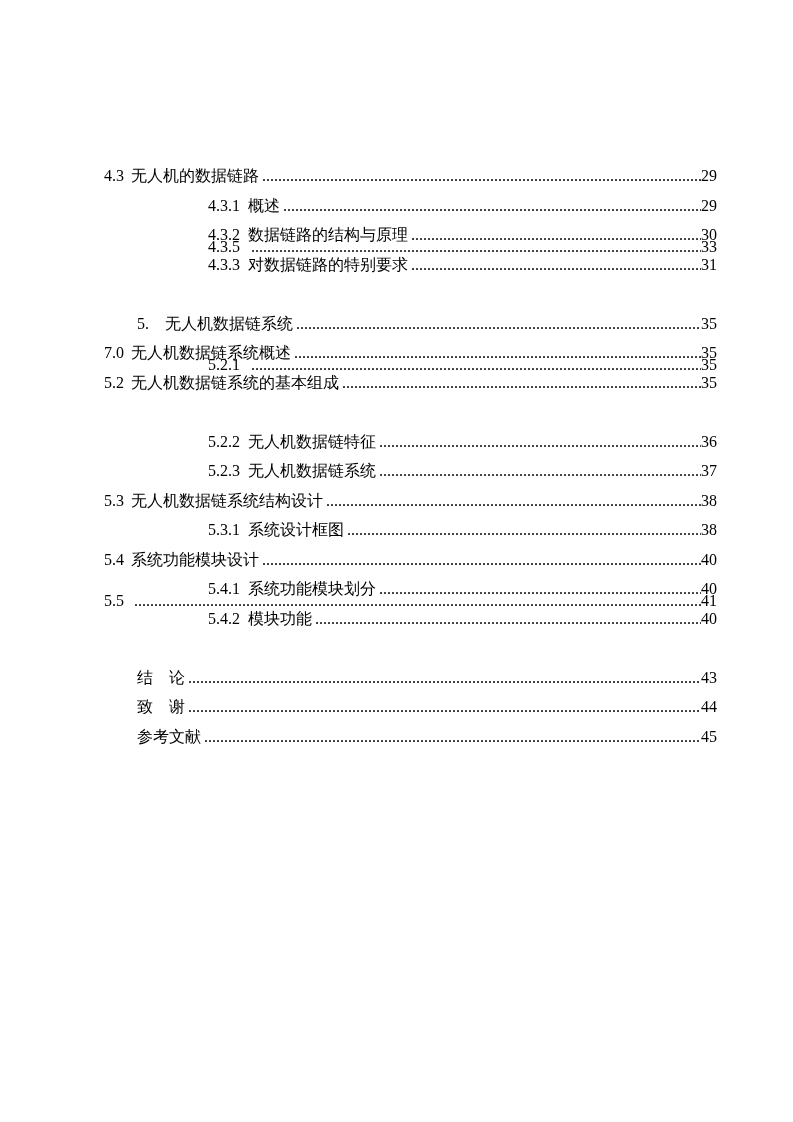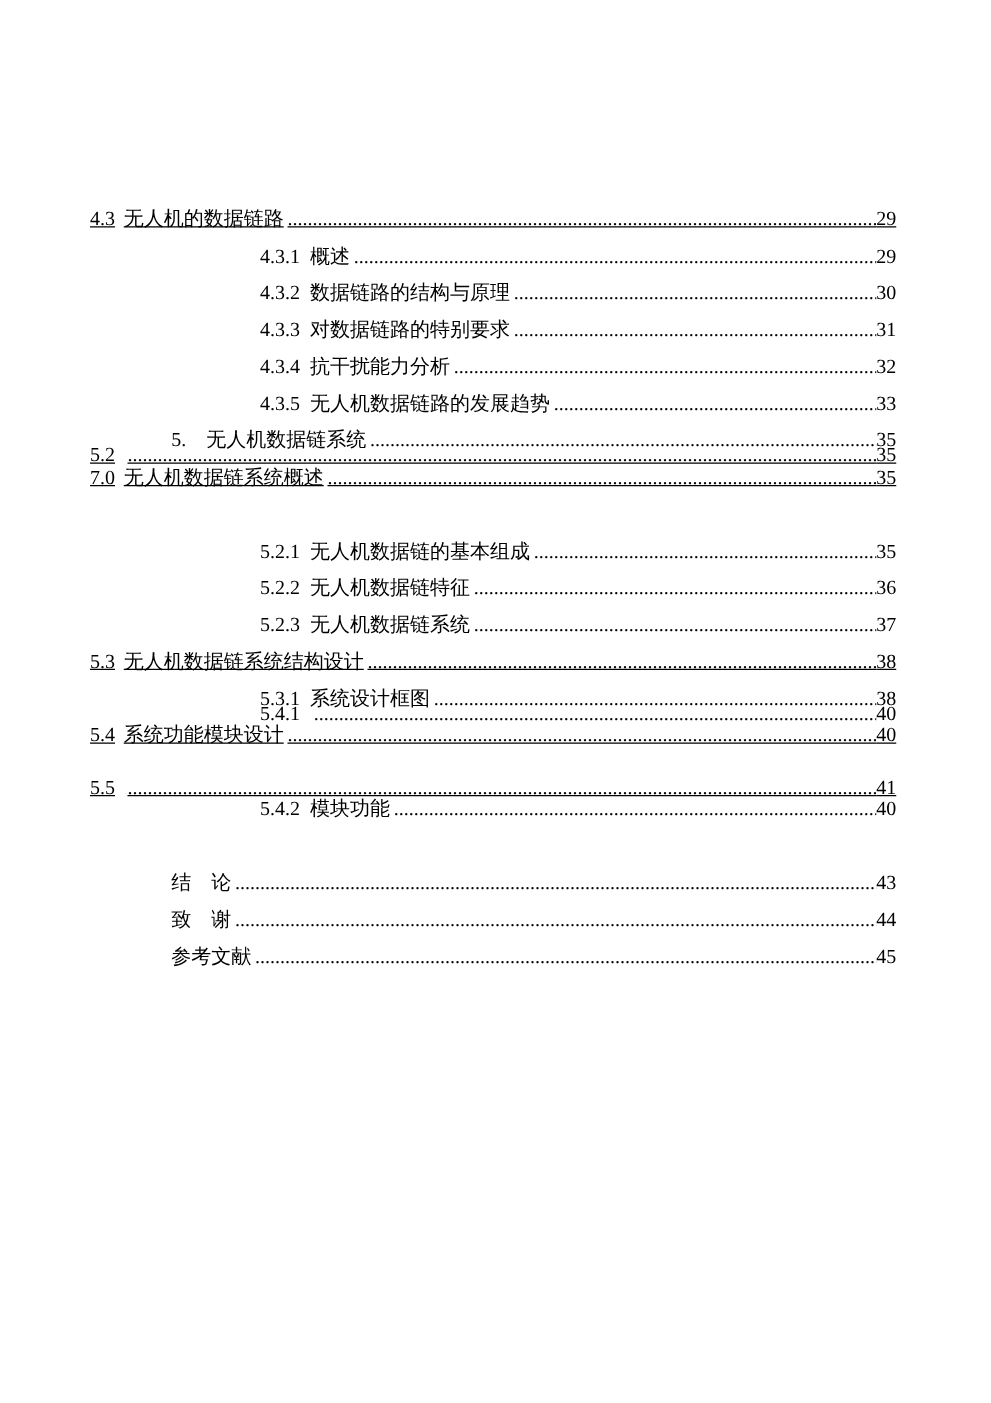--- a/index.html
+++ b/index.html
@@ -25,21 +25,21 @@
     width: 717px;
   }
   .toc-row {
     display: flex;
     align-items: baseline;
     height: 29.5px;
     line-height: 29.5px;
     white-space: nowrap;
   }
   .toc-row.lv1 { padding-left: 137px; }
-  .toc-row.lv2 { padding-left: 72px; text-decoration: underline; }
+  .toc-row.lv2 { padding-left: 104px; }
   .toc-row.lv3 { padding-left: 208px; }
   .num {
     flex: 0 0 auto;
     display: inline-block;
   }
   .lv1 .num { width: 28px; }
   .lv2 .num { width: 27px; }
   .lv3 .num { width: 40px; }
   .title {
     flex: 0 0 auto;
@@ -84,51 +84,44 @@
     <span class="leader"></span>
     <span class="page-num">30</span>
   </div>
       <div class="toc-row lv3">
     <span class="num">4.3.3</span>
     <span class="title">对数据链路的特别要求</span>
     <span class="leader"></span>
     <span class="page-num">31</span>
   </div>
       <div class="toc-row lv3">
-    <span class="num">4.3.4</span>
-    <span class="title">抗干扰能力分析</span>
-    <span class="leader"></span>
-    <span class="page-num">32</span>
-  </div>
-      <div class="toc-row lv3">
     <span class="num">4.3.5</span>
-    <span class="title">无人机数据链路的发展趋势</span>
     <span class="leader"></span>
     <span class="page-num">33</span>
   </div>
       <div class="toc-row lv1">
     <span class="num">5.</span>
     <span class="title">无人机数据链系统</span>
     <span class="leader"></span>
     <span class="page-num">35</span>
   </div>
       <div class="toc-row lv2">
     <span class="num">7.0</span>
     <span class="title">无人机数据链系统概述</span>
     <span class="leader"></span>
     <span class="page-num">35</span>
   </div>
       <div class="toc-row lv2">
     <span class="num">5.2</span>
+    <span class="title">无人机数据链系统的基本组成</span>
     <span class="leader"></span>
     <span class="page-num">35</span>
   </div>
       <div class="toc-row lv3">
     <span class="num">5.2.1</span>
-    <span class="title">无人机数据链的基本组成</span>
     <span class="leader"></span>
     <span class="page-num">35</span>
   </div>
       <div class="toc-row lv3">
     <span class="num">5.2.2</span>
     <span class="title">无人机数据链特征</span>
     <span class="leader"></span>
     <span class="page-num">36</span>
   </div>
       <div class="toc-row lv3">
@@ -150,20 +143,21 @@
     <span class="page-num">38</span>
   </div>
       <div class="toc-row lv2">
     <span class="num">5.4</span>
     <span class="title">系统功能模块设计</span>
     <span class="leader"></span>
     <span class="page-num">40</span>
   </div>
       <div class="toc-row lv3">
     <span class="num">5.4.1</span>
+    <span class="title">系统功能模块划分</span>
     <span class="leader"></span>
     <span class="page-num">40</span>
   </div>
       <div class="toc-row lv3">
     <span class="num">5.4.2</span>
     <span class="title">模块功能</span>
     <span class="leader"></span>
     <span class="page-num">40</span>
   </div>
       <div class="toc-row lv2">

